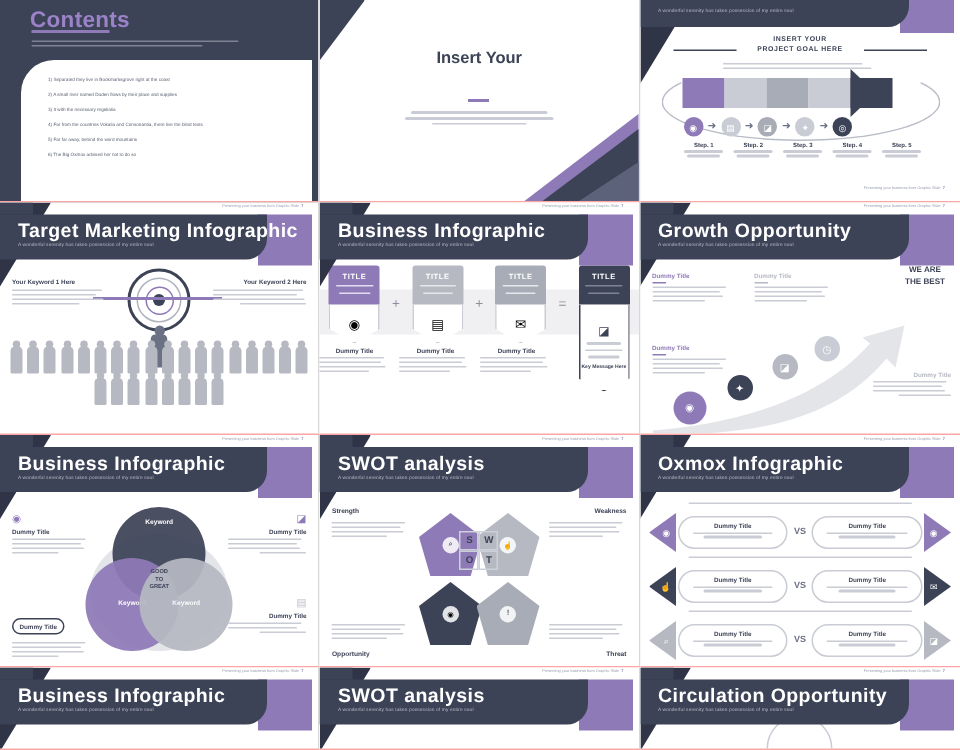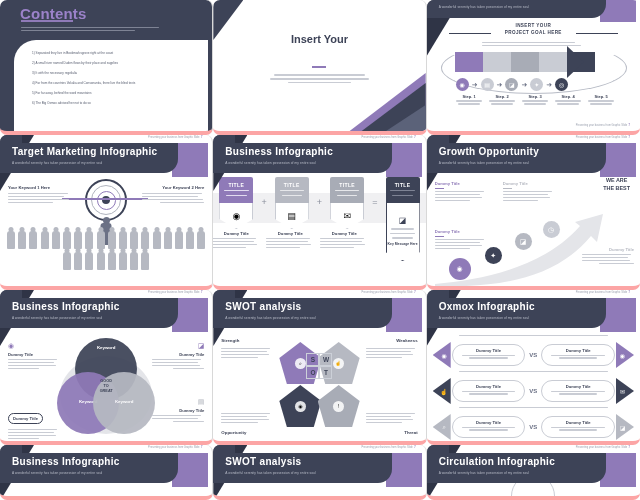--- a/index.html
+++ b/index.html
@@ -1,30 +1,30 @@
 <!DOCTYPE html>
 <html><head>
 <meta charset="utf-8">
 <style>
   * { box-sizing: border-box; margin:0; padding:0; }
   html,body { width:640px; height:500px; background:#ffffff;
     font-family:"Liberation Sans", sans-serif; overflow:hidden; }
   .grid { display:grid; grid-template-columns:repeat(3,213.33px);
     grid-template-rows:135px 155px 155px 55px; width:640px; height:500px; }
   .slide { position:relative; background:#fff; overflow:hidden;
-    border-right:1px solid #d8d8d8; border-bottom:4px solid #fca5a5;border-radius:7px; }
+    border-right:1px solid #d8d8d8; border-bottom:1px solid #fca5a5; }
   .slide:nth-child(3n) { border-right:none; }
 
   
   .hdr { position:absolute; left:0; top:8px; width:84%; height:30px;
     background:#3d4357; border-bottom-right-radius:14px; z-index:4; }
   .hdr:after{ content:""; position:absolute; left:0; top:-8px; width:22px; height:8px;
     background:#3d4357;}
   .htitle{ position:absolute; left:12px; top:11px; color:#fff;
-    font-size:10px; font-weight:bold; letter-spacing:.3px; z-index:6; white-space:nowrap;}
+    font-size:13px; font-weight:bold; letter-spacing:.3px; z-index:6; white-space:nowrap;}
   .hsub{ position:absolute; left:12px; top:26px; color:#b9bdc9; font-size:3.2px;
     letter-spacing:.1px; z-index:6; white-space:nowrap;}
   .hpurple{ position:absolute; right:4px; top:8px; width:36px; height:34px;
     background:#8f7ab8; z-index:2;}
   .tcorner{ position:absolute; left:0; top:0; width:34px; height:56px; z-index:1;
     background:#2f3446; clip-path:polygon(0 0,100% 0,0 100%);}
   .foot{ position:absolute; right:10px; top:1px; font-size:2.6px; color:#9aa0ae; z-index:7;}
   .foot b{ color:#8f7ab8; }
 
   
@@ -670,18 +670,18 @@
     <div class="hdr"></div>
     <div class="htitle">SWOT analysis</div>
     <div class="hsub">A wonderful serenity has taken possession of my entire soul</div>
   </div>
 
   <div class="slide bs">
     <div class="foot">Presenting your business from Graphic Slide &nbsp;<b>7</b></div>
     <div class="tcorner"></div>
     <div class="hpurple"></div>
     <div class="hdr"></div>
-    <div class="htitle">Circulation Infographic</div>
+    <div class="htitle">Circulation Opportunity</div>
     <div class="hsub">A wonderful serenity has taken possession of my entire soul</div>
     <div class="circ"></div>
   </div>
 
 </div>
 
 </body></html>

